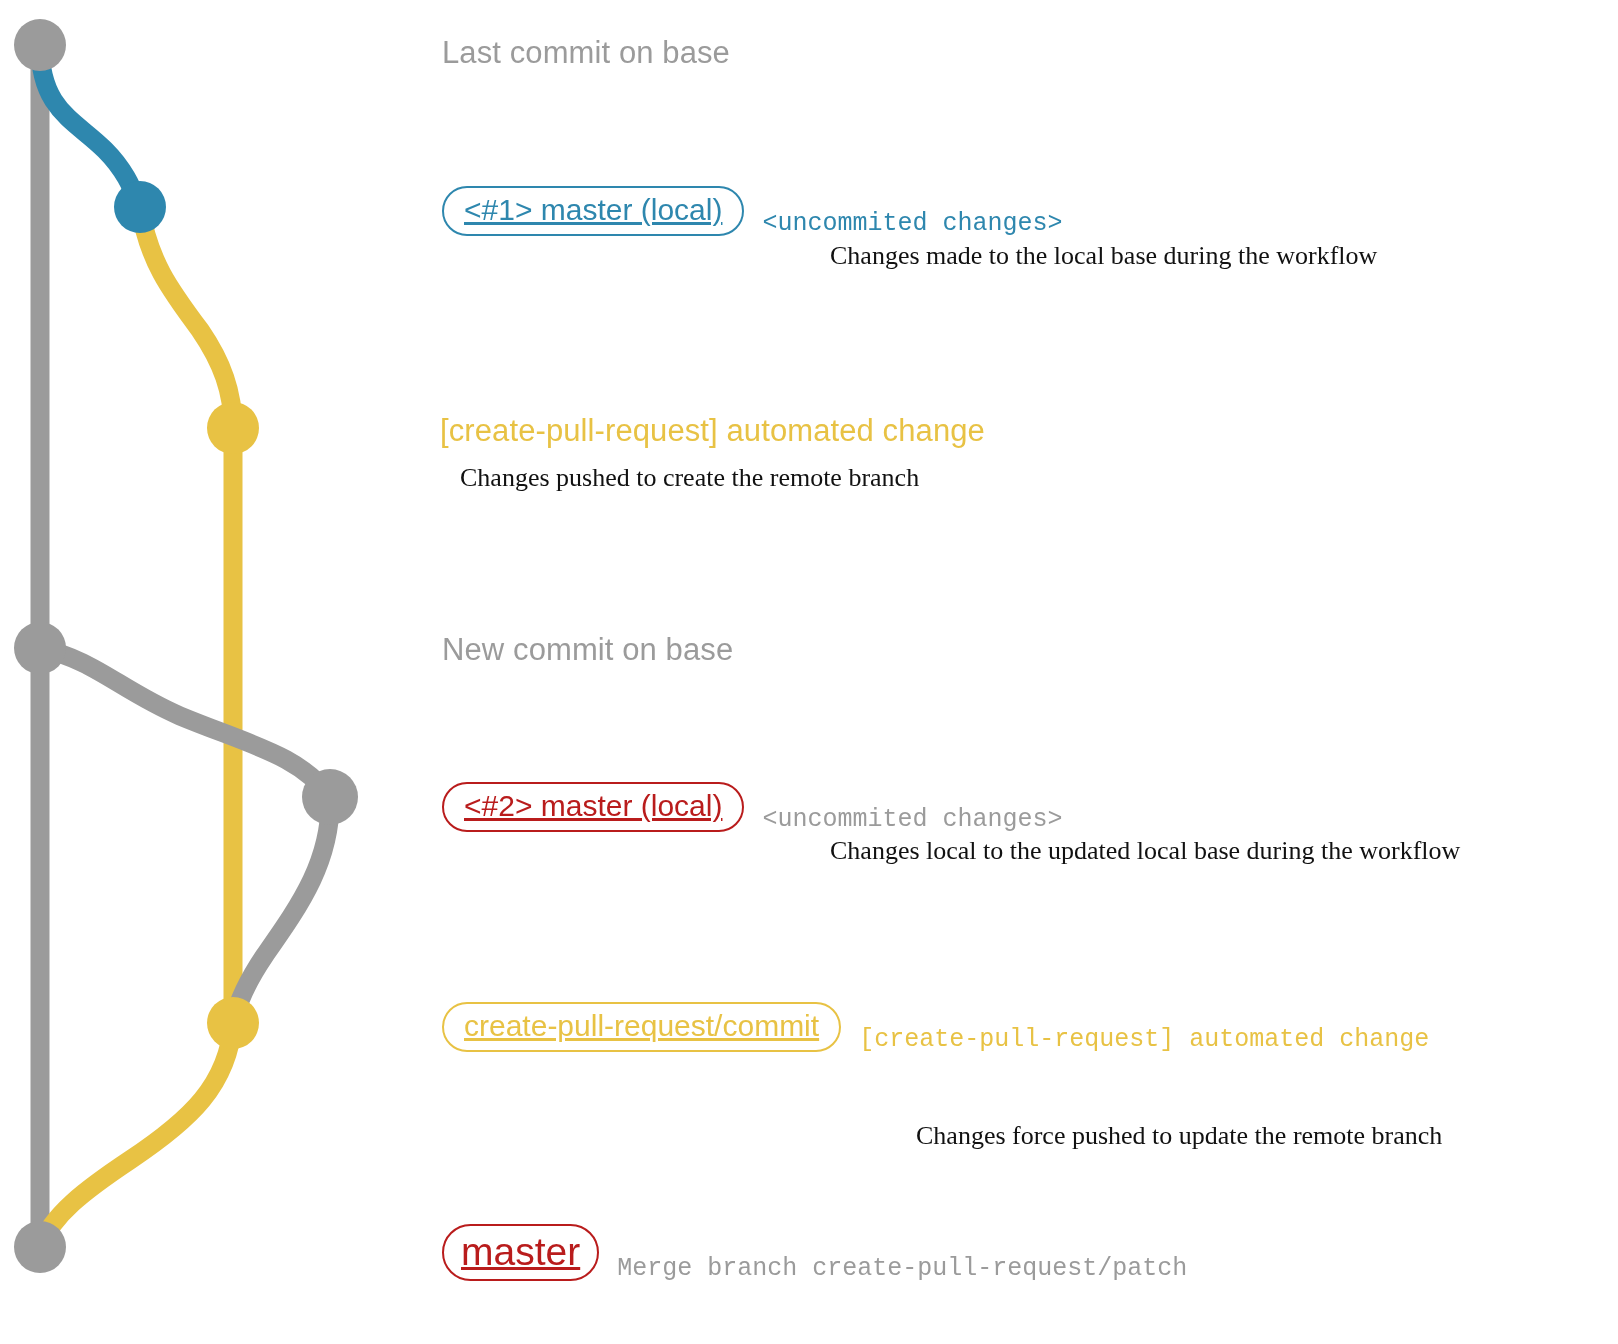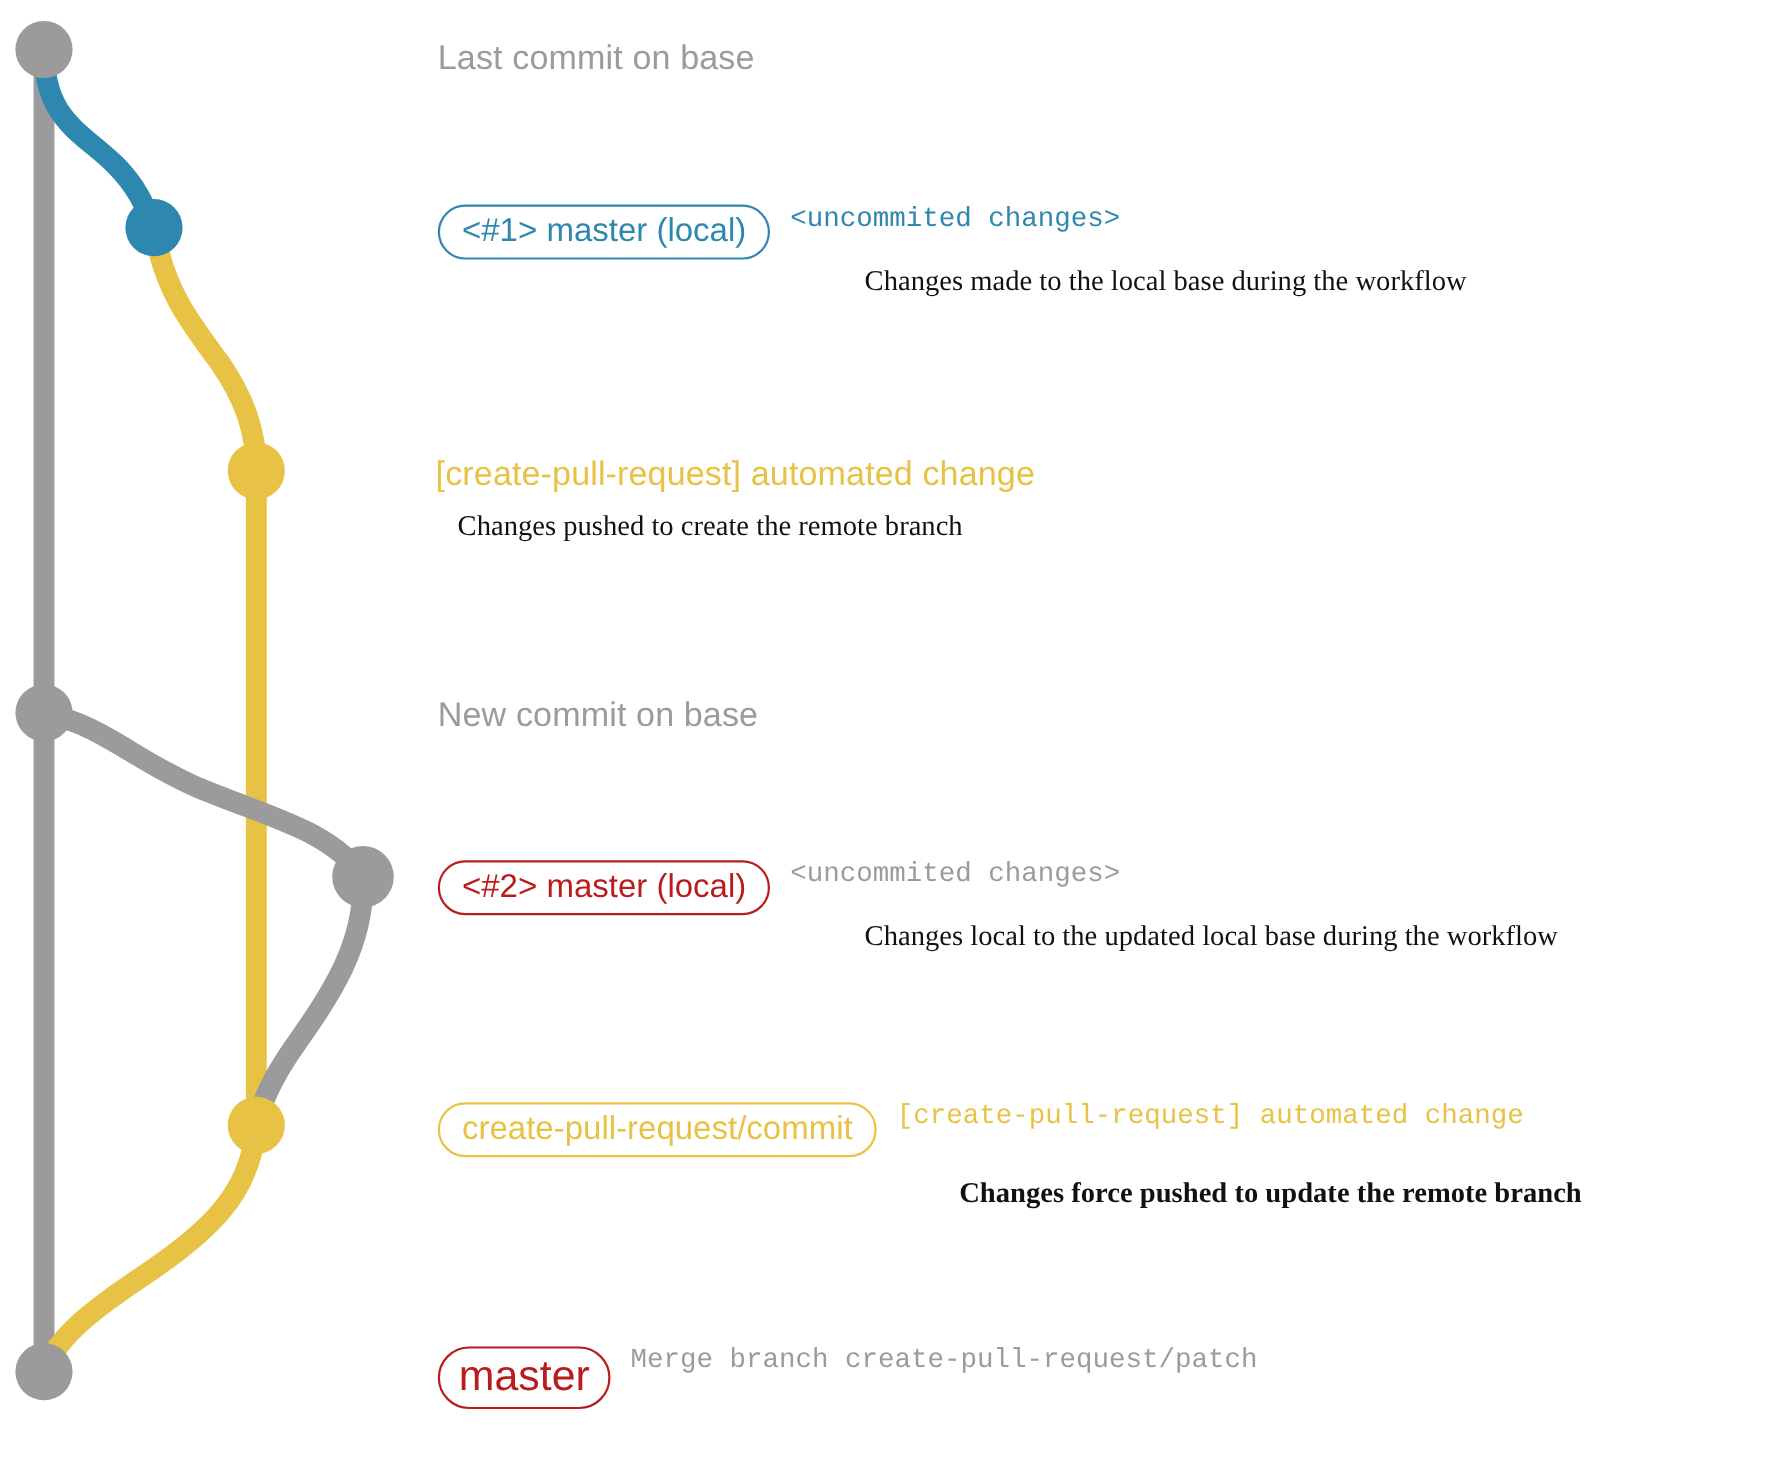--- a/index.html
+++ b/index.html
@@ -22,40 +22,42 @@
   #graph-svg {
     position: absolute;
     left: 0;
     top: 0;
     width: 1618px;
     height: 1344px;
   }
   .row {
     position: absolute;
     display: flex;
-    align-items: flex-start;
+    align-items: flex-end;
     white-space: nowrap;
+    margin-left: 44px;
   }
   .headline {
     font-family: "Liberation Sans", sans-serif;
     font-size: 31px;
     letter-spacing: 0.1px;
     line-height: 1.1;
   }
   .pill {
     display: inline-flex;
     align-items: center;
     justify-content: center;
     box-sizing: border-box;
     border: 2px solid currentColor;
     border-radius: 999px;
     padding: 7px 20px 9px 20px;
     font-family: "Liberation Sans", sans-serif;
     font-size: 30px;
     line-height: 1;
+    text-decoration: underline;
   }
   .pill-blue { color: #2e87ae; }
   .pill-grey { color: #b91c1c; }
   .pill-yellow { color: #e8c244; }
   .msg {
     font-family: Liberation Mono, monospace;
     font-size: 25px;
     line-height: 1;
     margin-left: 18px;
   }
@@ -131,21 +133,21 @@
     <span class="msg msg-grey">&lt;uncommited changes&gt;</span>
   </div>
   <div class="row" style="left:786px; top:838px;">
     <span class="note">Changes local to the updated local base during the workflow</span>
   </div>
 
   <div class="row" style="left:398px; top:1002px;">
     <span class="pill pill-yellow">create-pull-request/commit</span>
     <span class="msg msg-yellow">[create-pull-request] automated change</span>
   </div>
-  <div class="row" style="left:872px; top:1072px;font-weight:bold;">
+  <div class="row" style="left:872px; top:1123px;">
     <span class="note">Changes force pushed to update the remote branch</span>
   </div>
 
   <div class="row" style="left:398px; top:1224px;">
     <span class="pill pill-grey pill-small">master</span>
     <span class="msg msg-grey">Merge branch create-pull-request/patch</span>
   </div>
 
 </div>
 

